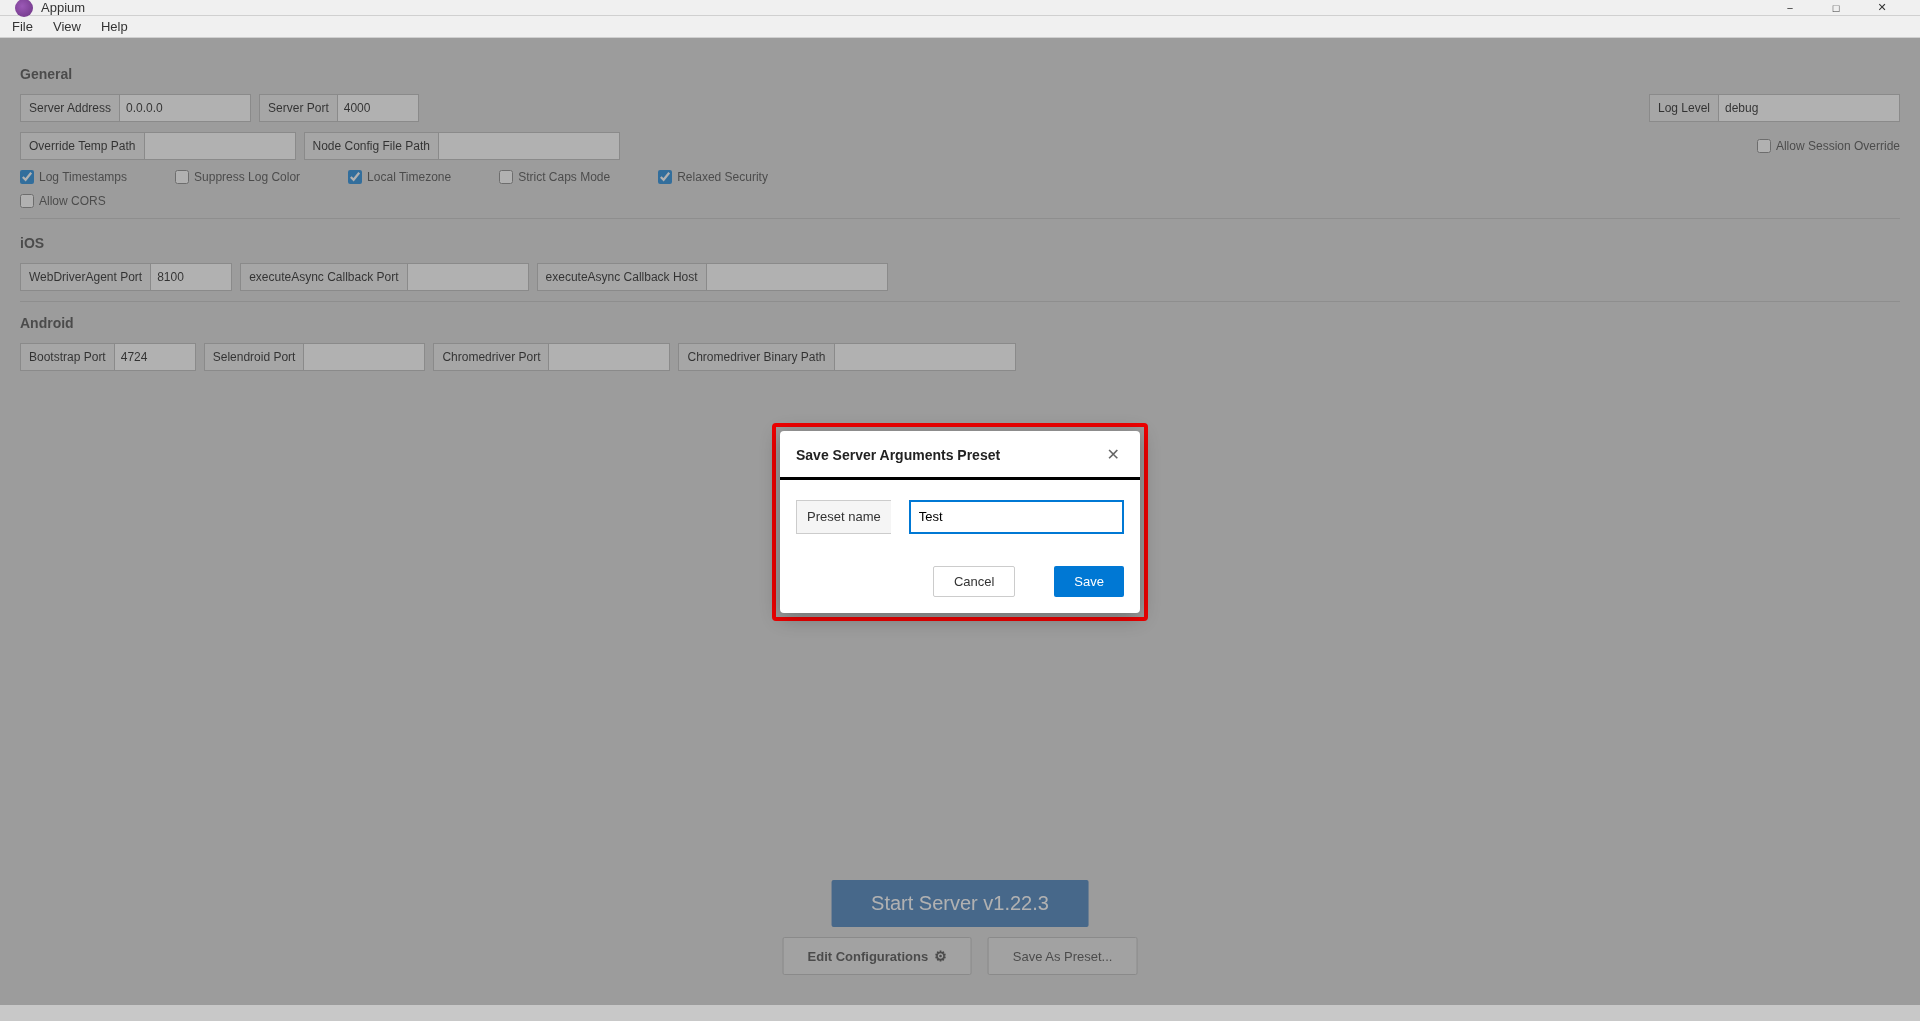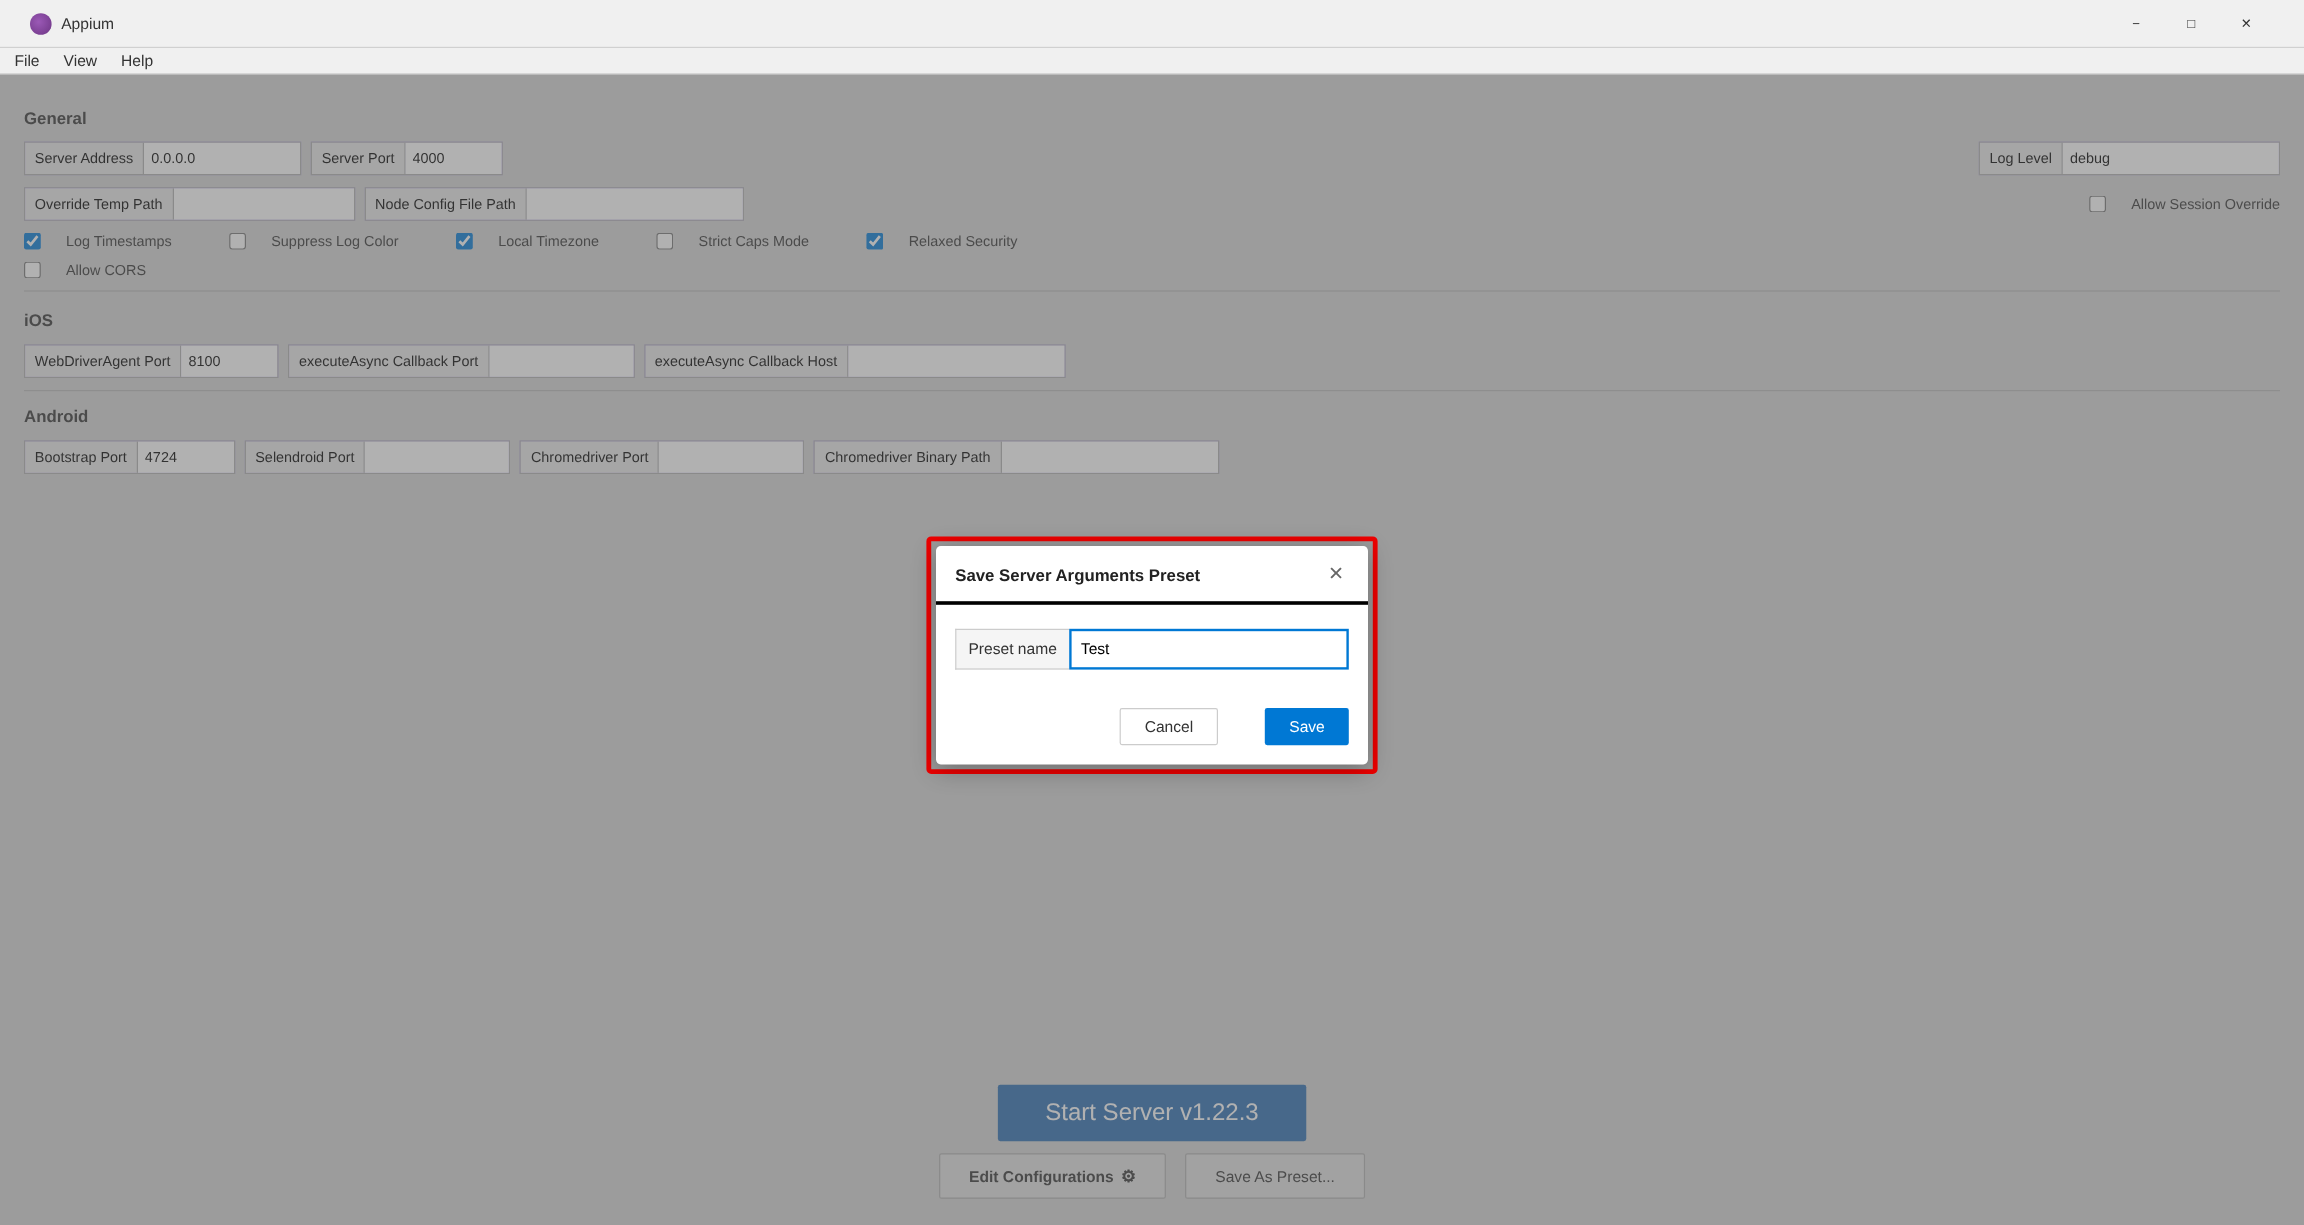--- a/index.html
+++ b/index.html
@@ -9,24 +9,24 @@
       background: #c8c8c8;
       width: 1920px;
       height: 1021px;
       overflow: hidden;
       position: relative;
     }
 
     
     .title-bar {
       background: #f0f0f0;
-      height: 40px;
-      display: flex;
-      align-items: center;
-      padding: 0 25px;
+      height: 16px;
+      display: flex;
+      align-items: center;
+      padding: 0 15px;
       border-bottom: 1px solid #d0d0d0;
       position: relative;
       z-index: 10;
     }
     .title-bar-left {
       display: flex;
       align-items: center;
       gap: 8px;
     }
     .app-icon {
@@ -102,21 +102,21 @@
       display: flex;
       align-items: center;
       flex-wrap: wrap;
       gap: 8px;
       margin-bottom: 10px;
     }
 
     .checkbox-group {
       display: flex;
       align-items: center;
-      gap: 21px;
+      gap: 5px;
     }
 
     .checkbox-group input[type="checkbox"] {
       width: 14px;
       height: 14px;
       accent-color: #0078d4;
     }
 
     .checkbox-label {
       font-size: 12px;
@@ -215,21 +215,21 @@
       padding: 2px 4px;
     }
 
     .dialog-body {
       padding: 20px 16px;
     }
 
     .preset-name-row {
       display: flex;
       align-items: flex-end;
-      gap: 0;
+      gap: 18px;
     }
 
     .preset-name-label {
       font-size: 13px;
       color: #333;
       white-space: nowrap;
       background: #f5f5f5;
       border: 1px solid #ccc;
       border-right: none;
       padding: 6px 10px;

